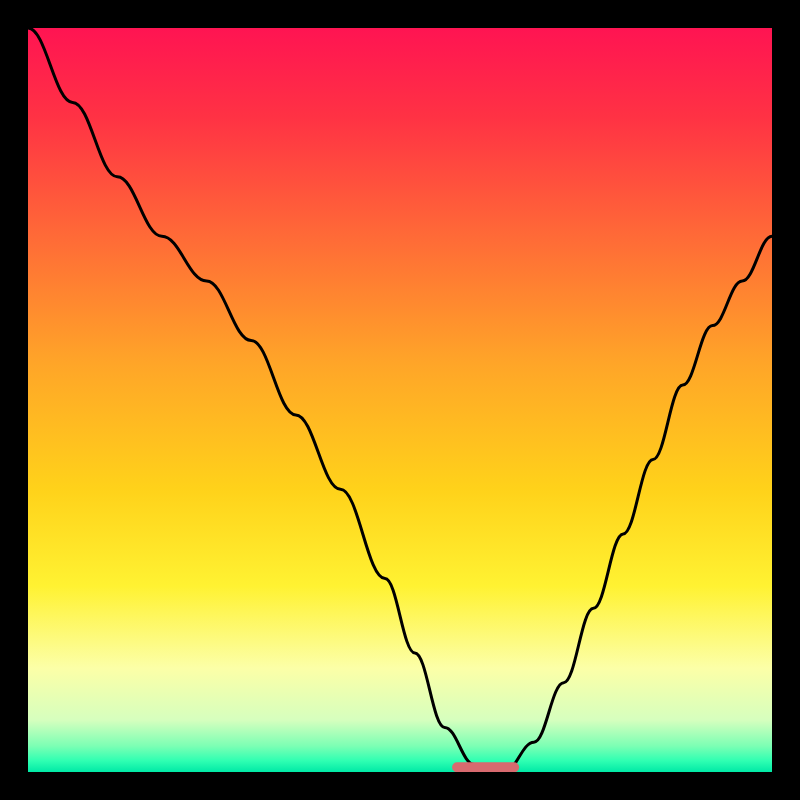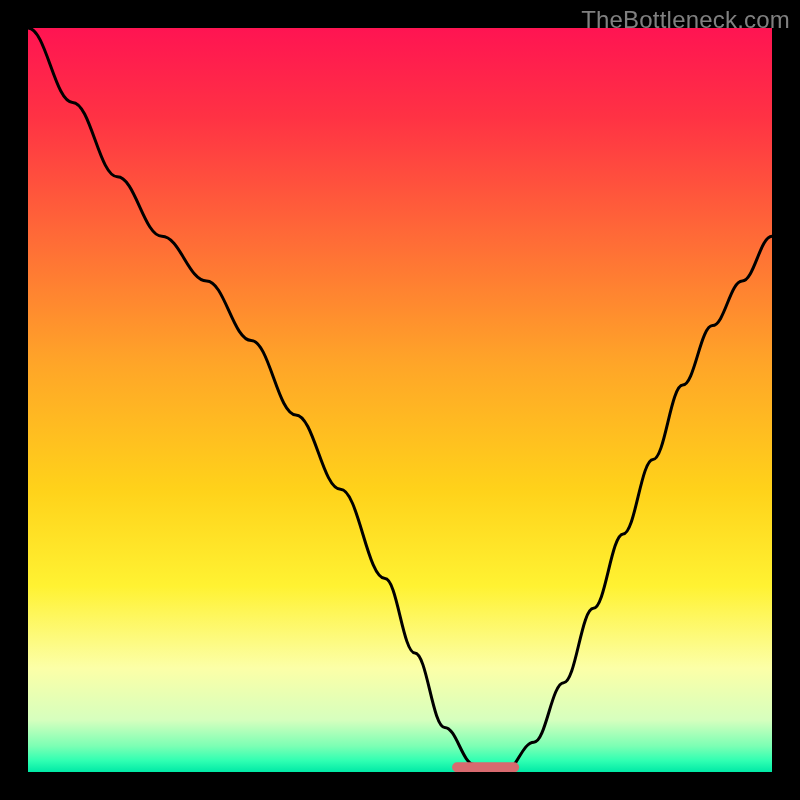--- a/index.html
+++ b/index.html
@@ -32,21 +32,20 @@
     left: 28px;
     top: 28px;
     width: 744px;
     height: 744px;
   }
 </style>
 </head>
 <body>
 
 <div class="frame">
-  <div class="watermark">TheBottleneck.com</div>
   <svg class="plot" viewBox="0 0 744 744" preserveAspectRatio="none">
     <defs>
       <linearGradient id="heat" x1="0" y1="0" x2="0" y2="1">
       <stop offset="0.00%" stop-color="#ff1452"></stop>
           <stop offset="12.00%" stop-color="#ff3244"></stop>
           <stop offset="28.00%" stop-color="#ff6a37"></stop>
           <stop offset="45.00%" stop-color="#ffa528"></stop>
           <stop offset="62.00%" stop-color="#ffd21a"></stop>
           <stop offset="75.00%" stop-color="#fff232"></stop>
           <stop offset="86.00%" stop-color="#fcffa7"></stop>

